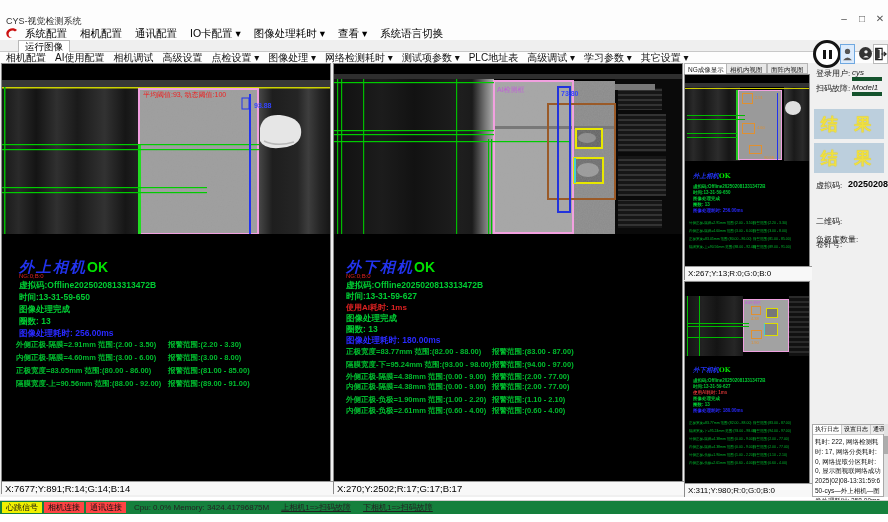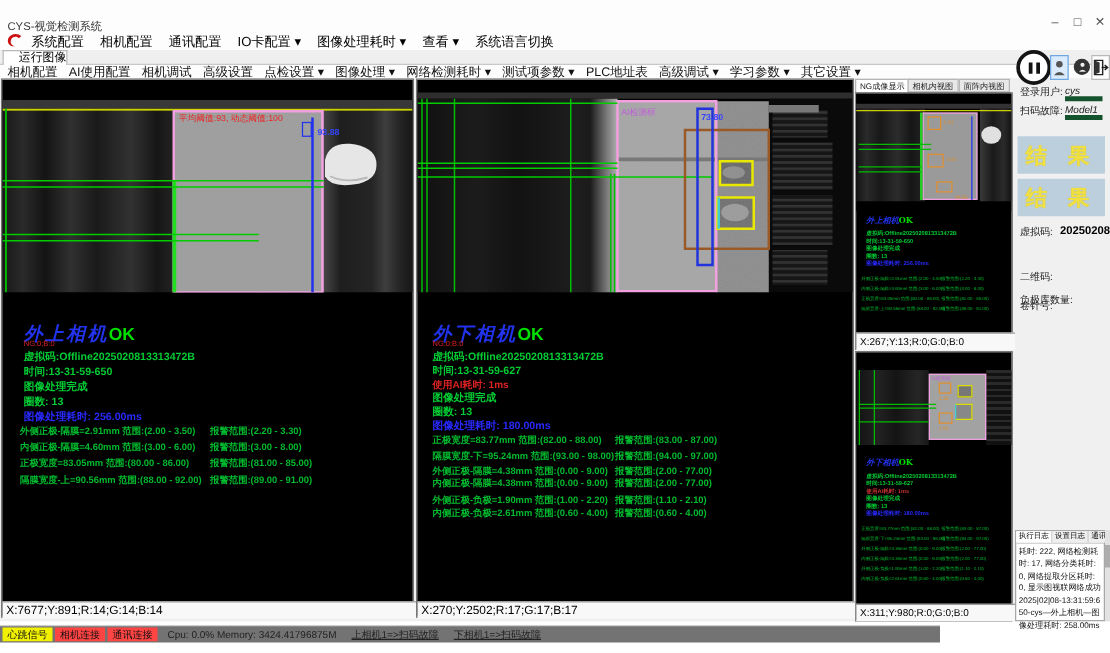--- a/index.html
+++ b/index.html
@@ -6,22 +6,22 @@
   #app{position:relative;width:888px;height:522px;background:#ffffff;overflow:hidden;
        font-family:"Liberation Sans",sans-serif;color:#000;}
   .abs{position:absolute;}
   
   .titlebar{left:0;top:0;width:888px;height:27px;background:#fdfdfd;}
   .title-text{left:6px;top:15px;font-size:9px;color:#333;}
   .winbtn{top:13px;width:16px;height:12px;text-align:center;font-size:10px;color:#555;line-height:12px;cursor:default;}
   .menubar{left:0;top:27px;width:888px;height:13px;background:#fdfdfd;display:flex;align-items:center;}
   .menu-item{font-size:10.5px;color:#000;margin-right:13px;white-space:nowrap;}
   .tabrow{left:0;top:40px;width:888px;height:11px;background:#efefef;border-bottom:1px solid #c8c8c8;}
-  .main-tab{left:2px;top:40px;width:50px;height:11px;background:#ffffff;border:1px solid #b8b8b8;border-bottom:none;
-            font-size:9.5px;text-align:right;line-height:11px;}
+  .main-tab{left:18px;top:40px;width:50px;height:11px;background:#ffffff;border:1px solid #b8b8b8;border-bottom:none;
+            font-size:9.5px;text-align:center;line-height:11px;}
   .toolbar{left:0;top:52px;width:888px;height:11px;background:#fdfdfd;border-bottom:1px solid #d4d4d4;display:flex;align-items:center;}
   .tool-item{font-size:10px;color:#111;margin-right:9px;white-space:nowrap;}
   .main-bg{left:0;top:63px;width:888px;height:434px;background:#f0f0f0;}
   
   .panel{background:#000;border:1px solid #8a8a8a;box-sizing:border-box;}
   .pstatus{background:#f8f8f8;border-top:1px solid #999;color:#000;font-size:9.5px;line-height:13px;padding-left:3px;white-space:nowrap;overflow:hidden;}
   .cam-title{font-family:"DejaVu Serif",serif;font-style:italic;font-weight:bold;font-size:15px;color:#2233ee;letter-spacing:2px;white-space:nowrap;}
   .cam-ok{font-family:"Liberation Sans",sans-serif;font-style:normal;font-size:14px;color:#00e000;letter-spacing:0;}
   .gl{font-size:8.5px;font-weight:bold;color:#00cc33;white-space:nowrap;}
   .bl{font-size:8.5px;font-weight:bold;color:#2929ff;white-space:nowrap;}
@@ -41,21 +41,21 @@
   
   .sb-label{font-size:8px;color:#222;white-space:nowrap;}
   .sb-value{font-size:8px;color:#222;border-bottom:4px solid #14532d;min-width:30px;white-space:nowrap;font-style:italic;}
   .result-block{width:70px;height:30px;background:#bccfdd;display:flex;align-items:center;justify-content:center;
                 font-size:17px;font-weight:bold;color:#f0e040;letter-spacing:6px;text-shadow:0 0 1px #d8c020;}
   .logpanel{background:#ffffff;border:1px solid #a8a8a8;box-sizing:border-box;}
   .logtab{font-size:6px;line-height:9px;padding:0 2px;border-right:1px solid #c8c8c8;background:#eeeeee;white-space:nowrap;}
   .logtab.active{background:#ffffff;}
   .logtext{font-size:6.5px;line-height:1.5;color:#111;padding:2px;word-break:break-all;}
   
-  .statusbar{left:0;top:500px;width:752px;height:13px;background:#737373;border-top:1px solid #cfcfcf;display:flex;align-items:center;}
+  .statusbar{left:0;top:500px;width:888px;height:13px;background:#15803d;border-top:1px solid #cfcfcf;display:flex;align-items:center;}
   .sb-block{font-size:8px;line-height:11px;padding:0 4px;margin-left:2px;color:#111;white-space:nowrap;}
   .sb-text{font-size:8px;color:#222;margin-left:8px;white-space:nowrap;}
   .sb-link{font-size:8px;color:#222;margin-left:12px;text-decoration:underline;white-space:nowrap;}
   
   .pausebtn{width:22px;height:22px;border:3px solid #141414;border-radius:50%;background:#fff;display:flex;align-items:center;justify-content:center;gap:3px;}
   .pausebtn i{display:block;width:3px;height:9px;background:#141414;}
   .iconbtn{display:flex;align-items:center;justify-content:center;background:#f4f4f4;border:1px solid #b9b9b9;box-sizing:border-box;}
   .iconbtn.sel{background:#dcebfc;border-color:#6fa8e0;}
 </style>
 </head>

